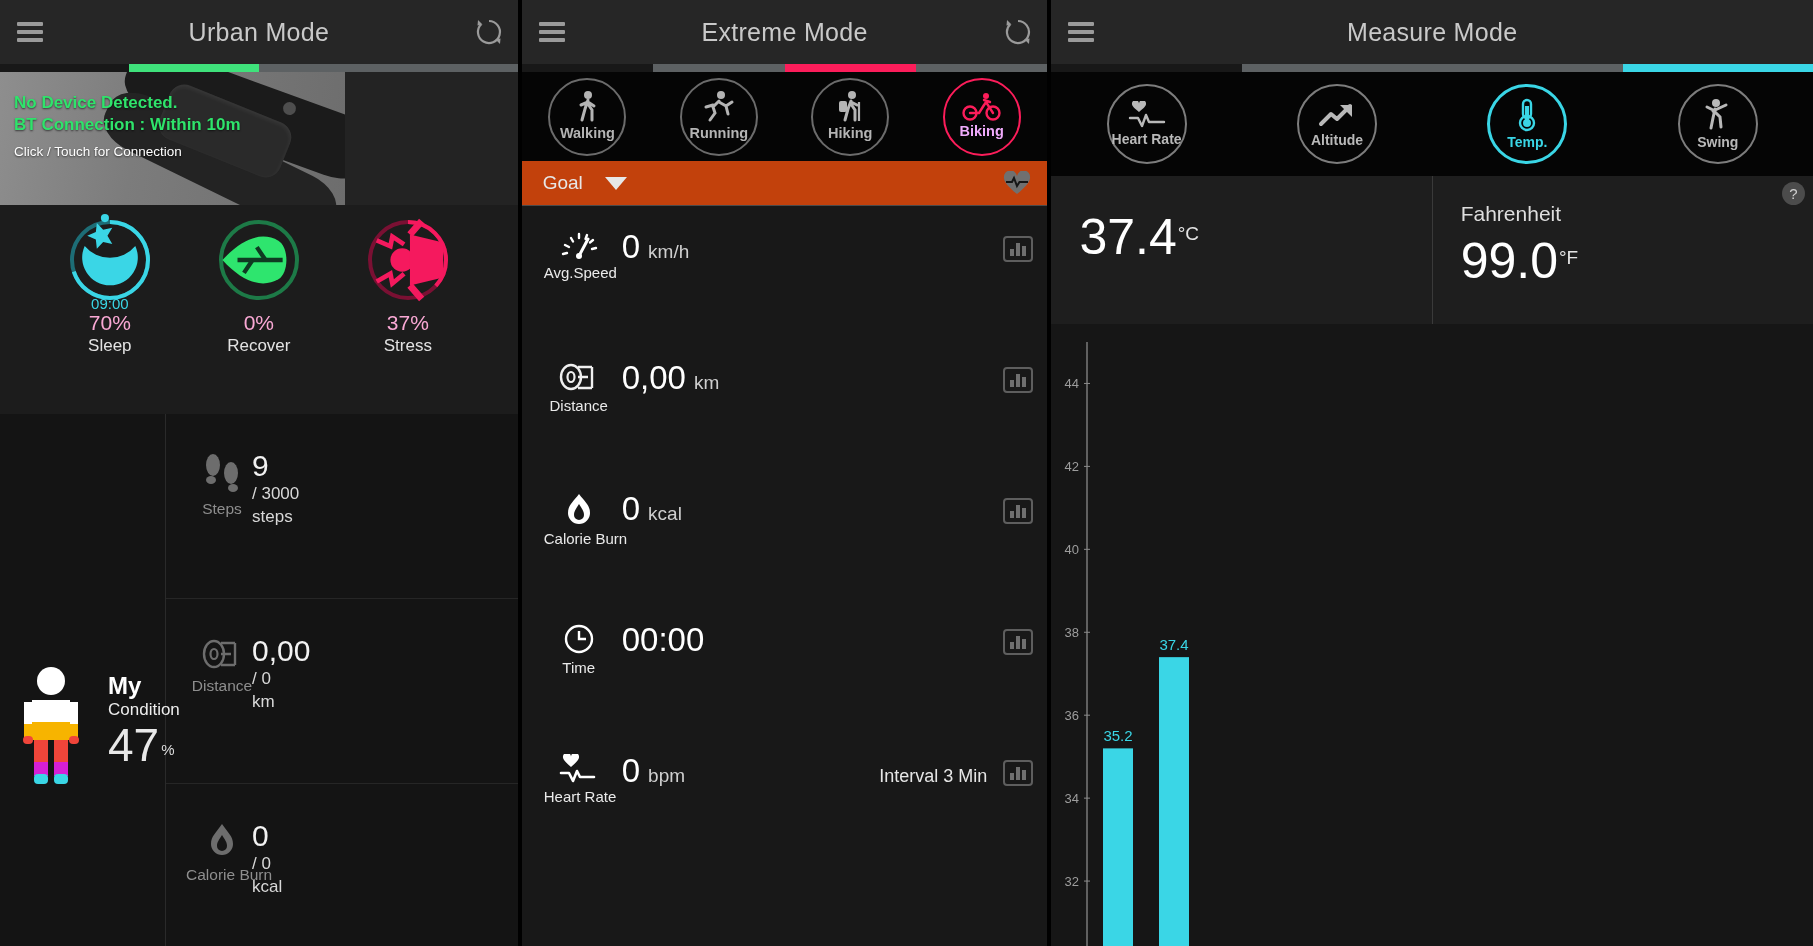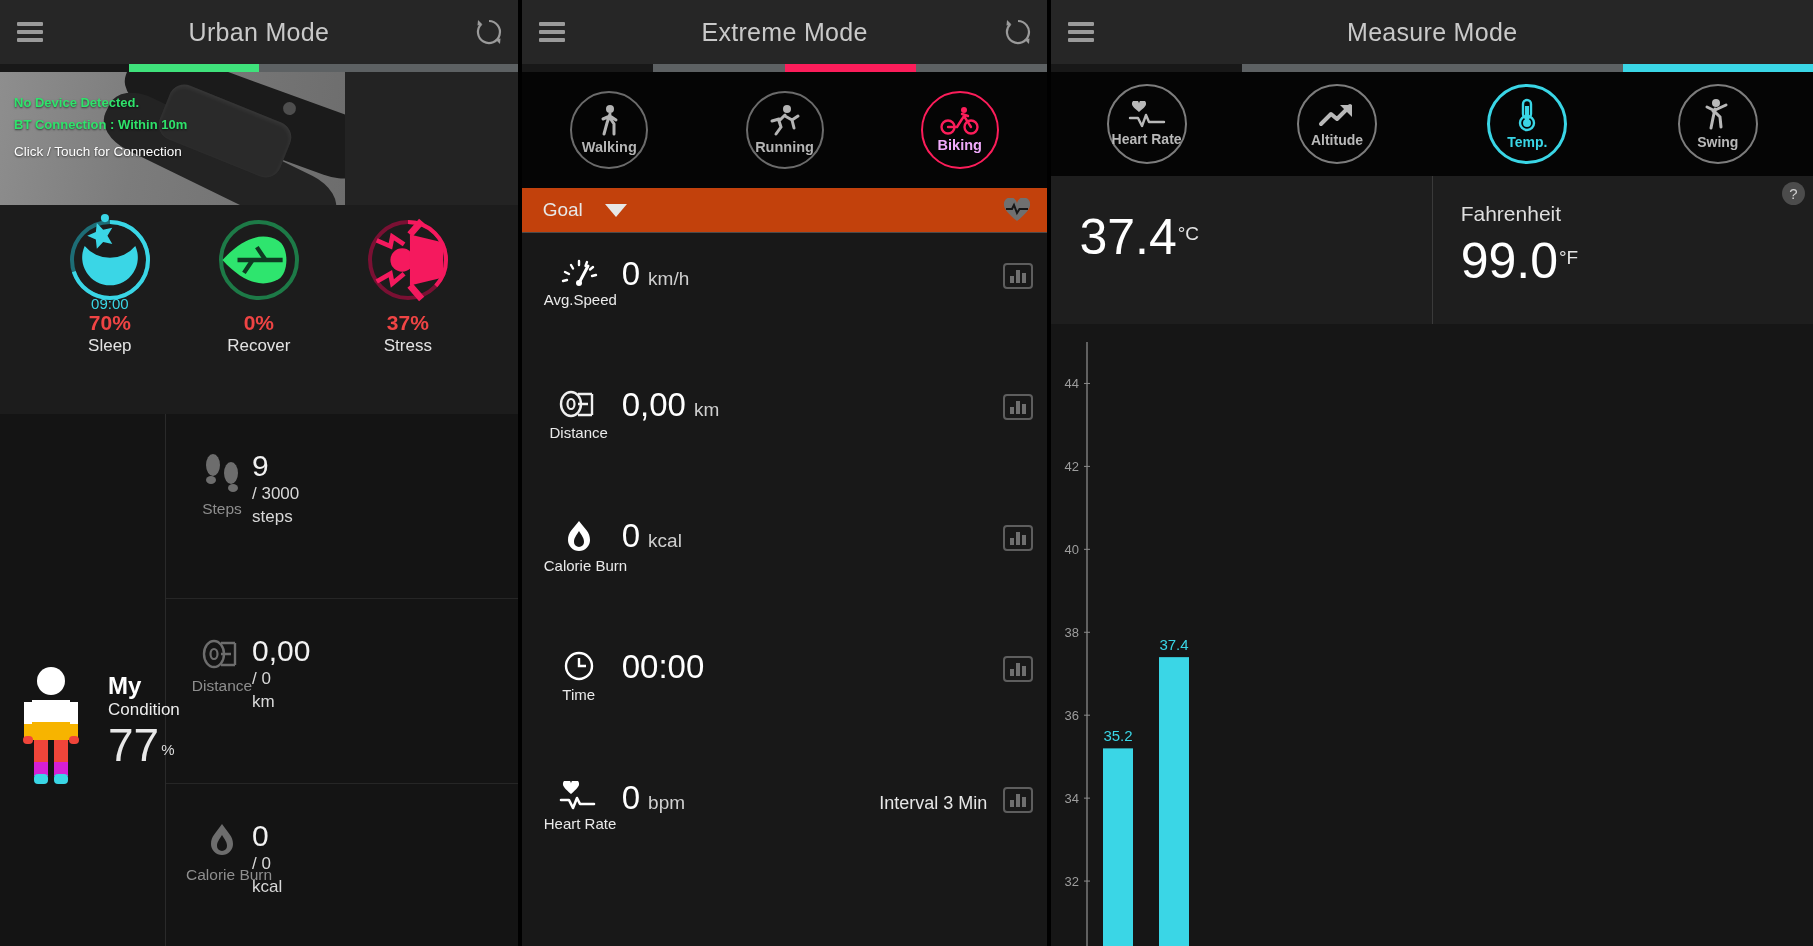--- a/index.html
+++ b/index.html
@@ -62,38 +62,38 @@
     position: absolute; left: 160px; top: 30px; width: 130px; height: 58px;
     background: #2a2a2a; border-radius: 16px; transform: rotate(22deg);
     box-shadow: inset 0 2px 5px rgba(255,255,255,.08);
   }
   .band-photo .btn {
     position: absolute; left: 283px; top: 30px; width: 13px; height: 13px;
     background: #4e4e4e; border-radius: 50%; transform: rotate(22deg);
   }
   .banner-text { position: absolute; left: 14px; top: 20px; z-index: 3; }
   .banner-l1, .banner-l2 {
-    color: #2fe36b; font-size: 13px; font-weight: bold; line-height: 22px;
+    color: #2fe36b; font-size: 17px; font-weight: bold; line-height: 22px;
     text-shadow: 0 1px 2px rgba(0,0,0,.6);
   }
   .banner-l3 { margin-top: 8px; color: #fff; font-size: 13.5px; text-shadow: 0 1px 2px rgba(0,0,0,.6); }
 
   
   .gauges { height: 209px; background: #1c1c1c; display: flex;
             justify-content: center; gap: 24px; padding-top: 12px; }
   .gauge { width: 125px; text-align: center; }
   .ring { position: relative; width: 86px; height: 86px; margin: 0 auto; }
   .ring svg { width: 86px; height: 86px; transform: rotate(-90deg); }
   .ring .inner {
     position: absolute; inset: 0; display: flex; flex-direction: column;
     align-items: center; justify-content: center;
   }
   .ring .gi { line-height: 0; }
   .ring .gtime { font-size: 15px; color: #3ad6e6; margin-top: 1px; }
-  .gpct { margin-top: 8px; font-size: 21px; color: #ef4444; font-weight: bold; }
+  .gpct { margin-top: 8px; font-size: 21px; color: #f9a8d4; font-weight: normal; }
   .glbl { margin-top: 1px; font-size: 17px; color: #e3e3e3; }
 
   
   .lower { position: relative; height: 556px; background: #141414; display: flex; }
   .lcol { width: 165px; position: relative; }
   .rcol { flex: 1; border-left: 1px solid #2a2a2a; }
   .body-fig { position: absolute; left: 18px; bottom: 182px; display: flex; align-items: flex-start; }
   .fig { width: 66px; }
   .cond { margin-left: 24px; margin-top: 8px; }
   .cond .my { font-size: 24px; color: #fff; font-weight: bold; line-height: 24px; }
@@ -106,21 +106,21 @@
   .mrow .micon {
     position: absolute; left: 20px; top: 38px; width: 72px; text-align: center;
   }
   .mrow .micon .gl { line-height: 0; }
   .mrow .micon .mlbl { margin-top: 6px; font-size: 15.5px; color: #8e8e8e; white-space: nowrap; }
   .mrow .mval { position: absolute; left: 86px; top: 36px; }
   .mrow .mval .big { font-size: 30px; color: #f2f2f2; font-weight: 300; line-height: 32px; }
   .mrow .mval .sub { font-size: 17px; color: #d8d8d8; line-height: 23px; }
 
   
-  .acts { height: 116px; background: #050505; display: flex; align-items: center; }
+  .acts { height: 89px; background: #050505; display: flex; align-items: center; }
   .act { flex: 1; display: flex; justify-content: center; }
   .actc {
     width: 78px; height: 78px; border-radius: 50%;
     border: 2px solid #6b6b6b; position: relative;
     display: flex; flex-direction: column; align-items: center; justify-content: center;
     cursor: pointer;
   }
   .actc.active { border-color: #fc1d5a; }
   .actc .ai { line-height: 0; margin-top: -2px; }
   .actc .al { font-size: 14.5px; color: #b4b4b4; font-weight: bold; margin-top: 1px; }
@@ -314,21 +314,21 @@
               <path d="M36 74 h14 v22 h-14 z" fill="#f0453a"></path>
               <path d="M16 96 h14 v14 h-14 z" fill="#d61fd6"></path>
               <path d="M36 96 h14 v14 h-14 z" fill="#d61fd6"></path>
               <rect x="16" y="108" width="14" height="10" rx="4" fill="#3ad6e6"></rect>
               <rect x="36" y="108" width="14" height="10" rx="4" fill="#3ad6e6"></rect>
             </svg>
           </div>
           <div class="cond">
             <div class="my">My</div>
             <div class="cw">Condition</div>
-            <div><span class="val">77</span><span class="pc">%</span></div>
+            <div><span class="val">47</span><span class="pc">%</span></div>
           </div>
         </div>
       </div>
 
       <div class="rcol">
 
         <div class="mrow">
           <div class="micon">
             <div class="gl">
               <svg width="40" height="42" viewBox="0 0 40 42">
@@ -428,20 +428,33 @@
       </div>
       <div class="act">
         <div class="actc">
           <div class="ai">
             <svg width="34" height="34" viewBox="0 0 34 34">
               <circle cx="19" cy="5" r="4" fill="#b4b4b4"></circle>
               <path d="M17 11 L11 17 L13 23 L8 30 M17 12 L24 16 L26 24 M11 15 L4 17 M24 16 L30 12" stroke="#b4b4b4" stroke-width="3" fill="none" stroke-linecap="round"></path>
             </svg>
           </div>
           <div class="al">Running</div>
+        </div>
+      </div>
+      <div class="act">
+        <div class="actc">
+          <div class="ai">
+            <svg width="32" height="34" viewBox="0 0 32 34">
+              <circle cx="18" cy="5" r="4" fill="#b4b4b4"></circle>
+              <rect x="5" y="11" width="8" height="11" rx="2" fill="#b4b4b4"></rect>
+              <path d="M17 11 L14 19 L11 30 M17 14 L21 20 L21 30 M17 12 L23 15" stroke="#b4b4b4" stroke-width="3" fill="none" stroke-linecap="round"></path>
+              <path d="M25 12 L25 31" stroke="#b4b4b4" stroke-width="2.2"></path>
+            </svg>
+          </div>
+          <div class="al">Hiking</div>
         </div>
       </div>
       <div class="act">
         <div class="actc active">
           <div class="ai">
             <svg width="40" height="30" viewBox="0 0 40 30">
               <circle cx="8" cy="21" r="6.5" fill="none" stroke="#fc1d5a" stroke-width="2.4"></circle>
               <circle cx="31" cy="21" r="6.5" fill="none" stroke="#fc1d5a" stroke-width="2.4"></circle>
               <circle cx="24" cy="4" r="3" fill="#fc1d5a"></circle>
               <path d="M8 21 L17 21 L24 10 L31 21 M17 21 L22 13 M22 8 L28 10" stroke="#fc1d5a" stroke-width="2.4" fill="none" stroke-linecap="round"></path>

